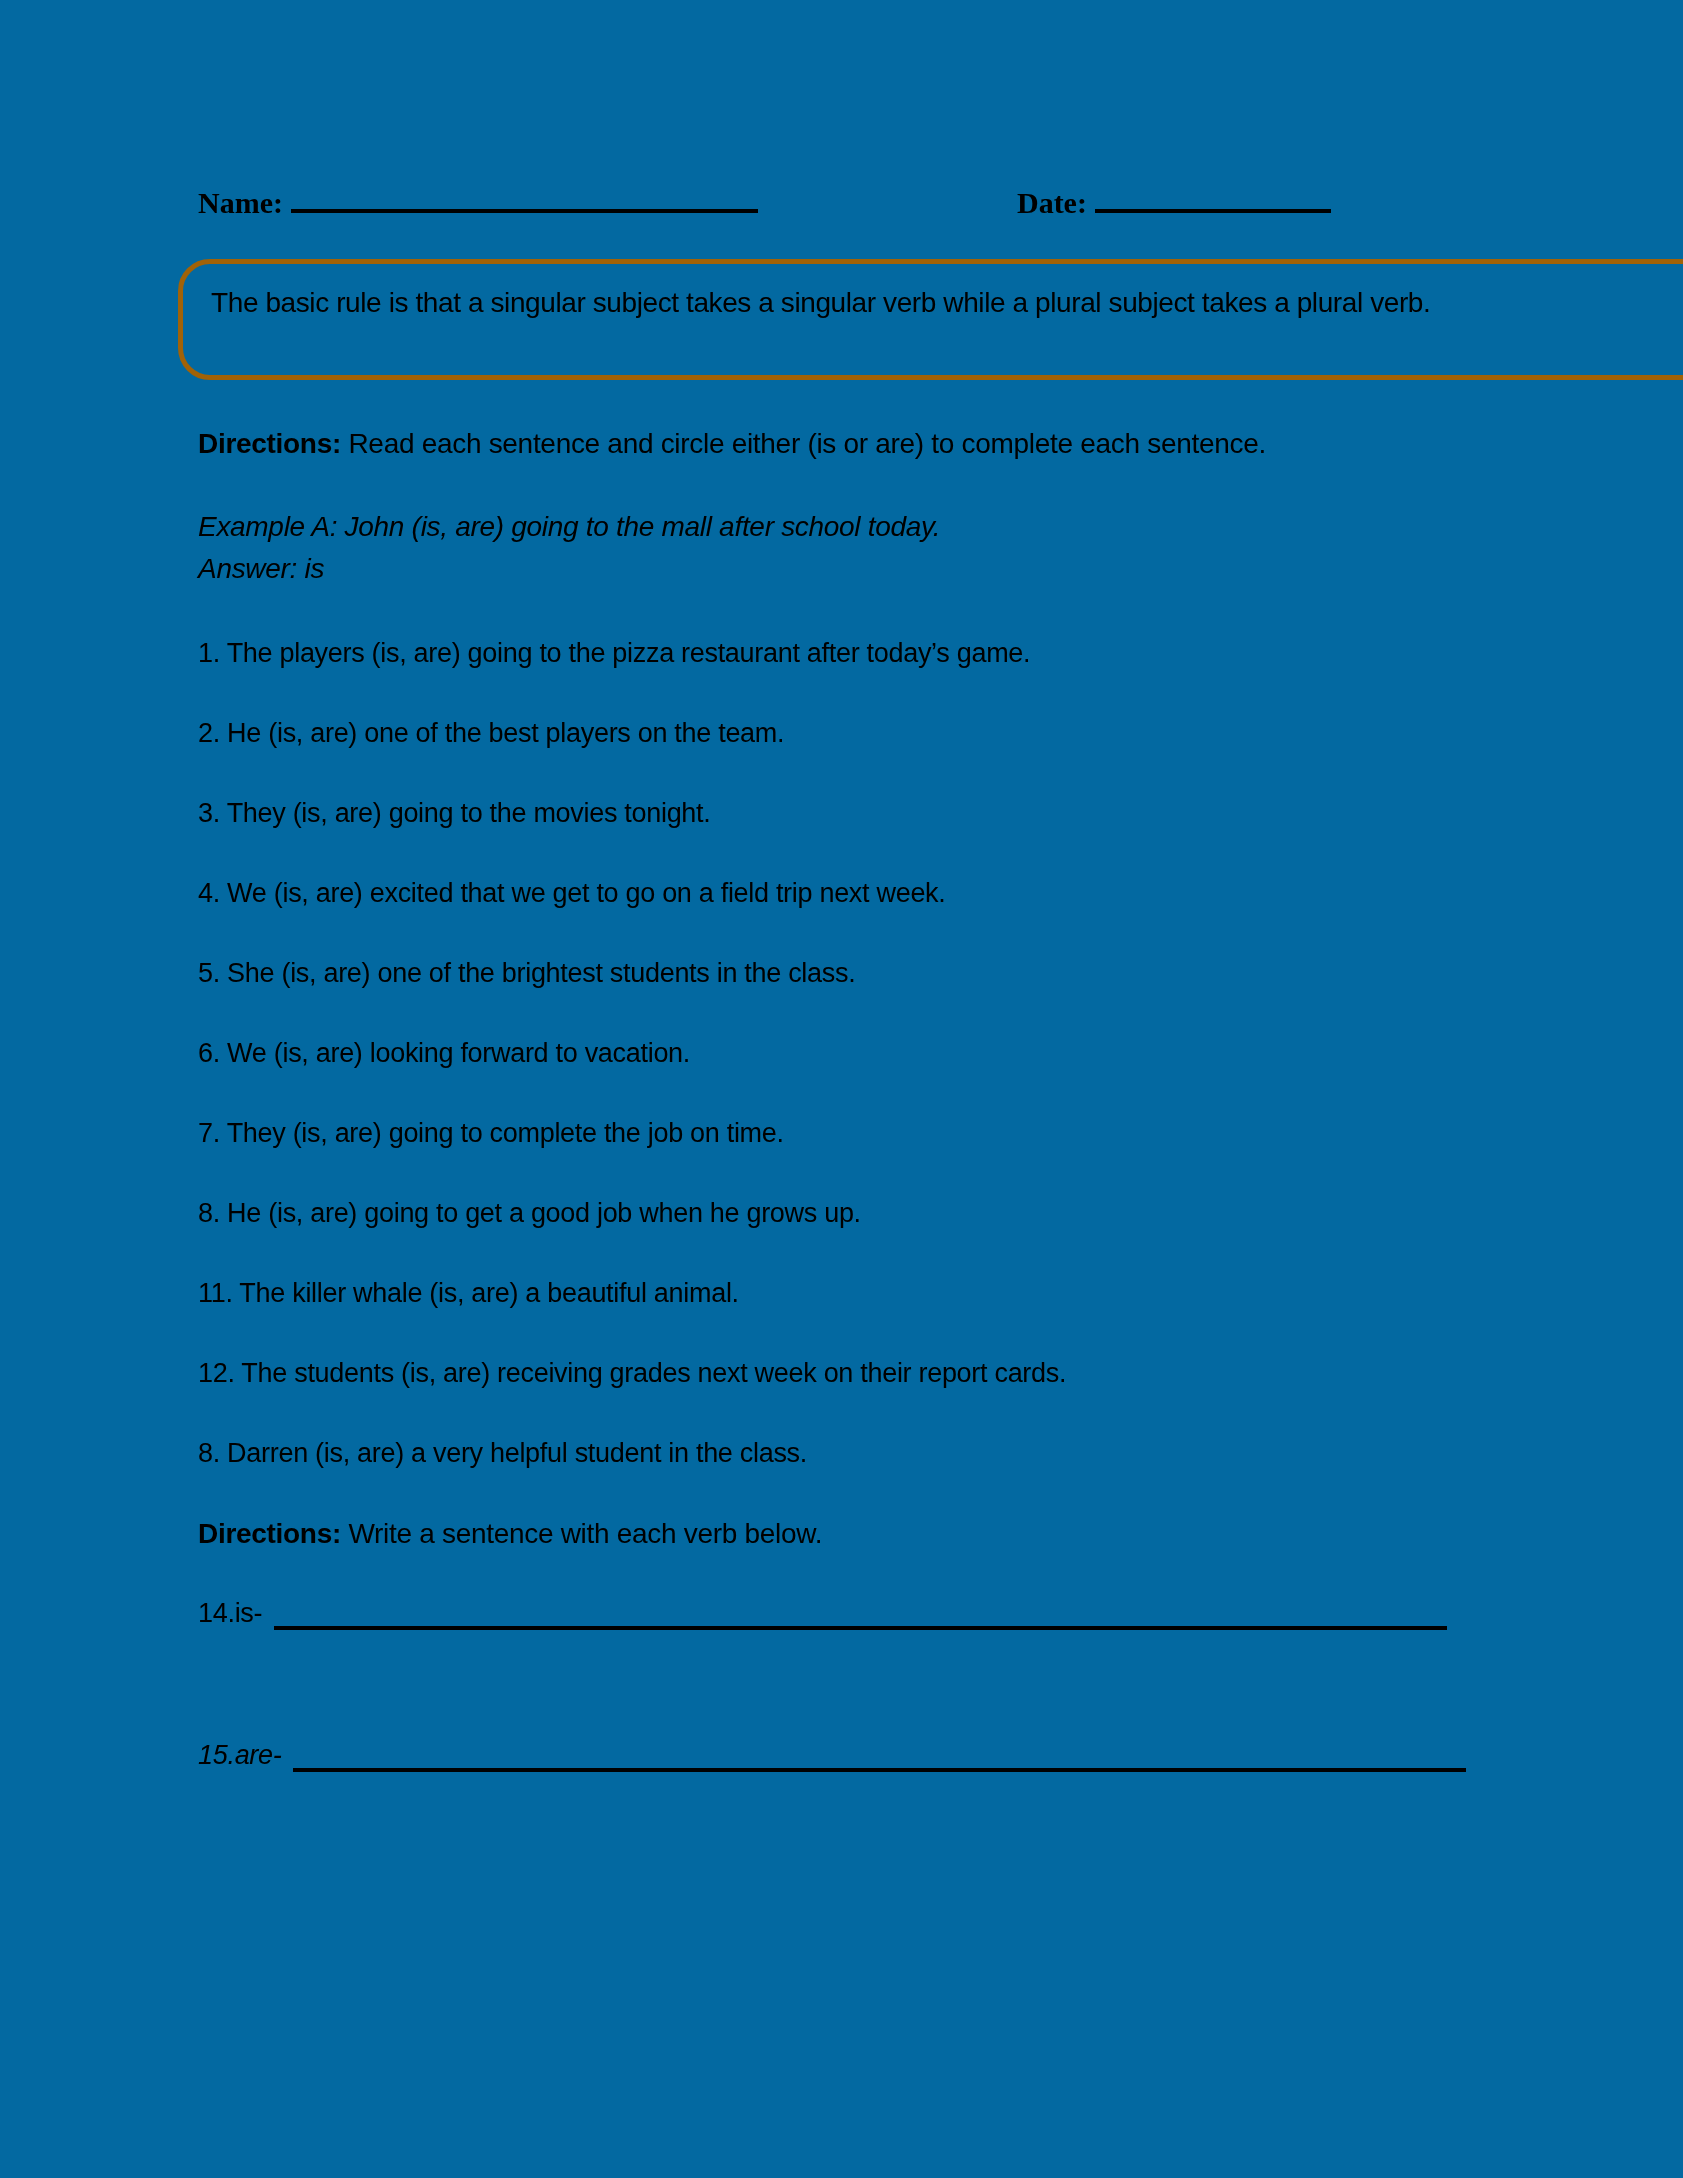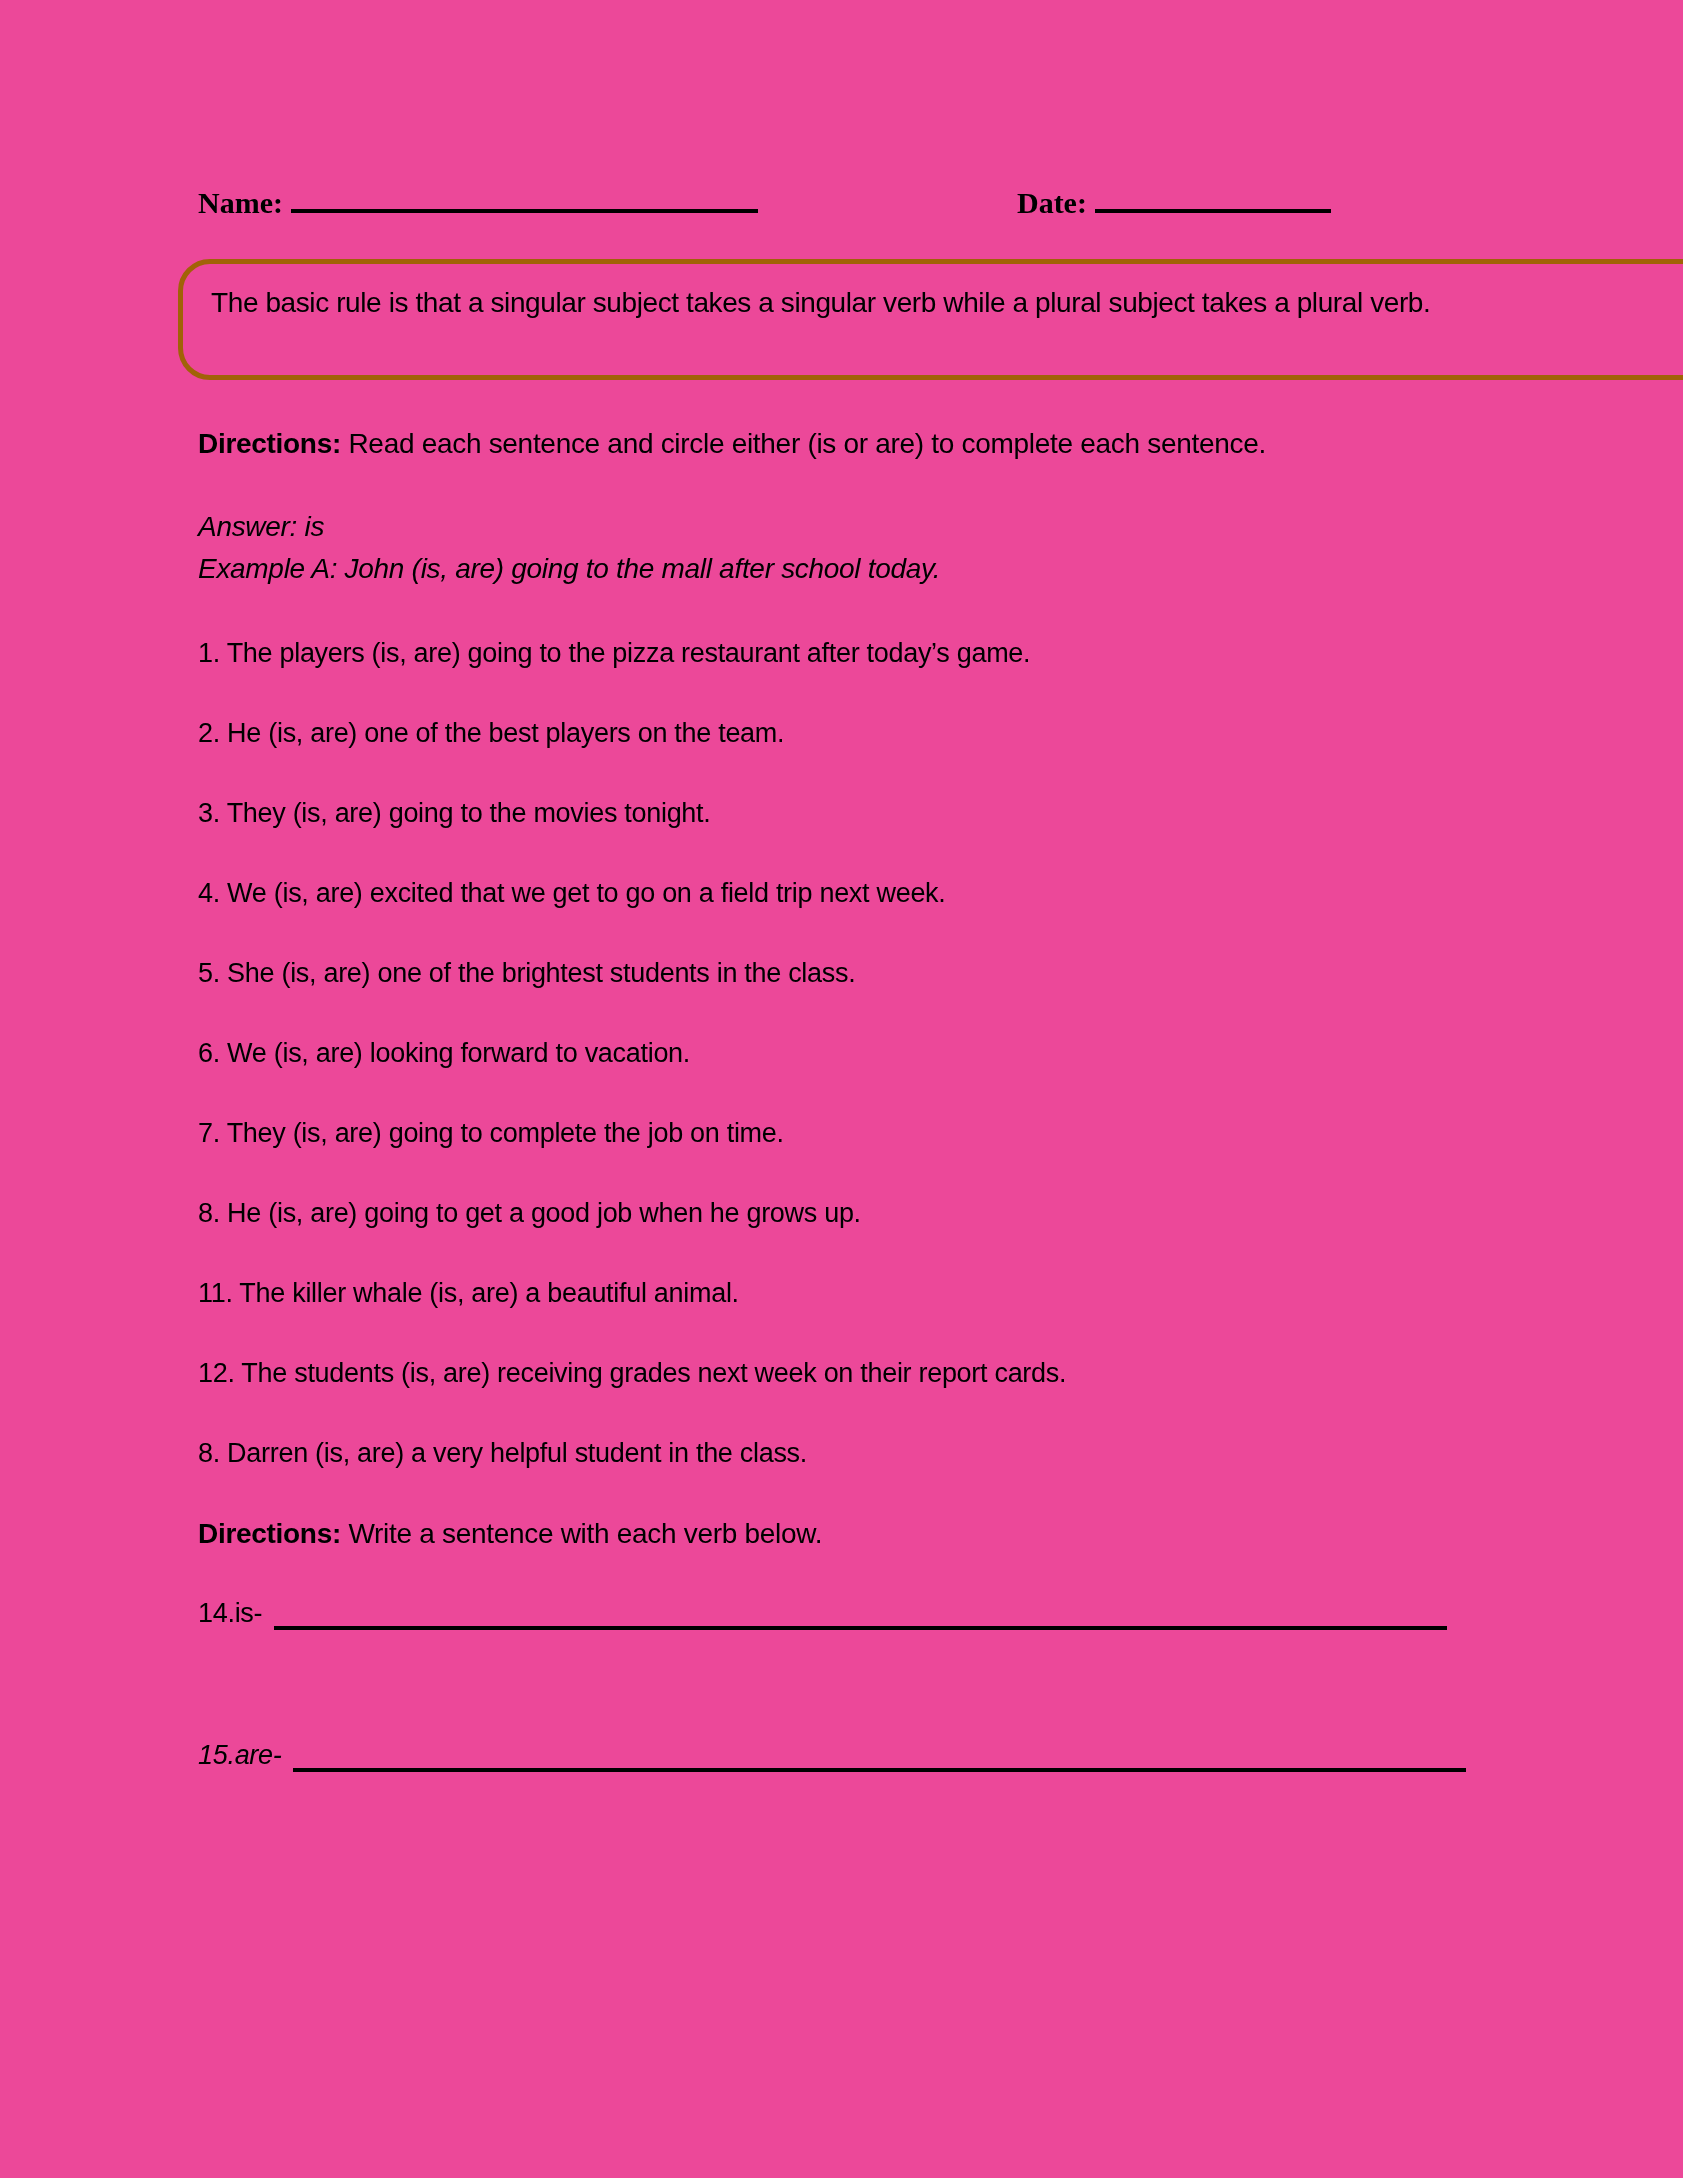--- a/index.html
+++ b/index.html
@@ -7,21 +7,21 @@
   body {
     width: 1683px;
     height: 2178px;
     position: relative;
     font-family: "Liberation Sans", "DejaVu Sans", sans-serif;
     color: #000000;
   }
   .page {
     width: 1683px;
     height: 2178px;
-    background: #ec4899;
+    background: #0369a1;
     padding: 183px 119px 0 198px;
     overflow: hidden;
   }
   .serif {
     font-family: "Liberation Serif", "DejaVu Serif", serif;
     font-weight: 700;
   }
   
   .header-row {
     display: flex;
@@ -121,22 +121,22 @@
   </div>
 
 
   <div class="rule-box">
     <span>The basic rule is that a singular subject takes a singular verb while a plural subject takes a plural verb.</span>
   </div>
 
   <p class="directions"><b>Directions:</b><span> Read each sentence and circle either (is or are) to complete each sentence.</span></p>
 
   <div class="example">
+    <div>Example A: John (is, are) going to the mall after school today.</div>
     <div>Answer: is</div>
-    <div>Example A: John (is, are) going to the mall after school today.</div>
   </div>
 
   <div>
     <p class="q"><span>1.</span><span> The players (is, are) going to the pizza restaurant after today’s game.</span></p>
     <p class="q"><span>2.</span><span> He (is, are) one of the best players on the team.</span></p>
     <p class="q"><span>3.</span><span> They (is, are) going to the movies tonight.</span></p>
     <p class="q"><span>4.</span><span> We (is, are) excited that we get to go on a field trip next week.</span></p>
     <p class="q"><span>5.</span><span> She (is, are) one of the brightest students in the class.</span></p>
     <p class="q"><span>6.</span><span> We (is, are) looking forward to vacation.</span></p>
     <p class="q"><span>7.</span><span> They (is, are) going to complete the job on time.</span></p>

